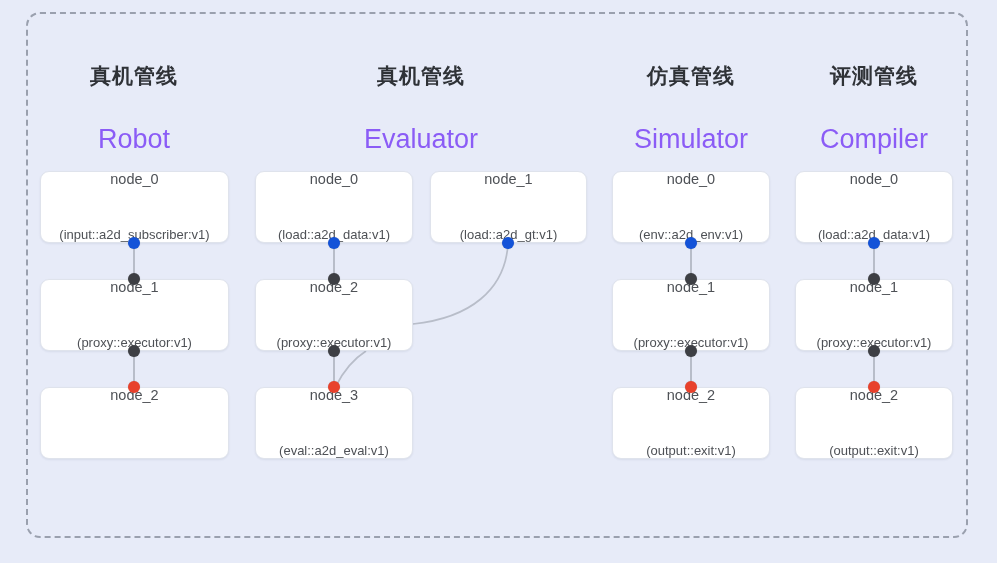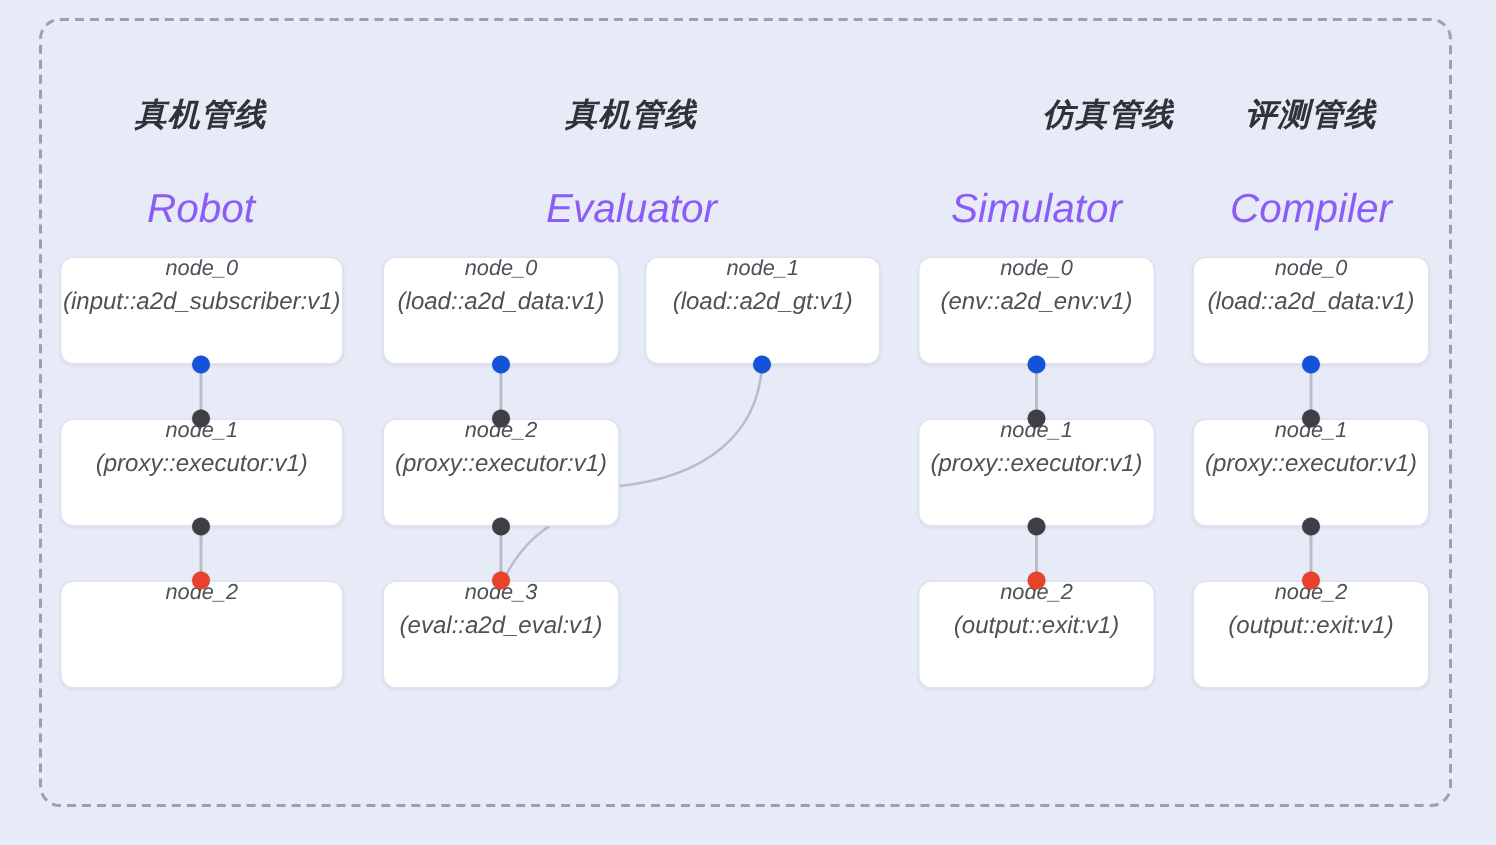--- a/index.html
+++ b/index.html
@@ -7,21 +7,20 @@
     padding: 0;
     background: #e7ebf8;
   }
   #canvas {
     position: relative;
     width: 997px;
     height: 563px;
     background: #e7ebf8;
     font-family: "Liberation Sans", "DejaVu Sans", sans-serif;
     overflow: hidden;
-    font-style: italic;
   }
   #dashed-frame {
     position: absolute;
     left: 26px;
     top: 12px;
     width: 942px;
     height: 526px;
     border: 2px dashed #9aa0ae;
     border-radius: 14px;
     box-sizing: border-box;
@@ -47,31 +46,31 @@
   .node {
     position: absolute;
     background: #ffffff;
     border: 1px solid #dfe3ec;
     border-radius: 9px;
     box-shadow: 0 1px 2px rgba(60,70,100,0.09);
     box-sizing: border-box;
     display: flex;
     flex-direction: column;
     align-items: center;
-    justify-content: flex-start;
+    justify-content: space-between;
     gap: 5px;
   }
   .node-title {
     font-size: 14.5px;
     color: #4e5156;
     line-height: 1.1;
     white-space: nowrap;
   }
   .node-sub {
-    font-size: 16px;
+    font-size: 13px;
     color: #4e5156;
     line-height: 1.1;
     white-space: nowrap;
   }
   .port {
     position: absolute;
     width: 12px;
     height: 12px;
     border-radius: 50%;
     transform: translate(-50%, -50%);
@@ -144,21 +143,21 @@
       </div>
       <div class="node" style="left: 255px; top: 387px; width: 158px; height: 72px;">
         <div class="node-title">node_3</div>
         <div class="node-sub">(eval::a2d_eval:v1)</div>
       </div>
       <div class="port port-out" style="left: 334px; top: 243px;"></div>
       <div class="port port-out" style="left: 508px; top: 243px;"></div>
       <div class="port port-in" style="left: 334px; top: 279px;"></div>
       <div class="port port-in" style="left: 334px; top: 351px;"></div>
       <div class="port port-term" style="left: 334px; top: 387px;"></div>
-      <div class="col-title-cn" style="left: 691px; top: 62px; margin-left: 48px;">仿真管线</div>
+      <div class="col-title-cn" style="left: 691px; top: 62px;">仿真管线</div>
       <div class="col-title-en" style="left: 691px; top: 124px;">Simulator</div>
       <div class="edge-line" style="left: 691px; top: 243px; height: 36px;"></div>
       <div class="edge-line" style="left: 691px; top: 351px; height: 36px;"></div>
       <div class="node" style="left: 612px; top: 171px; width: 158px; height: 72px;">
         <div class="node-title">node_0</div>
         <div class="node-sub">(env::a2d_env:v1)</div>
       </div>
       <div class="node" style="left: 612px; top: 279px; width: 158px; height: 72px;">
         <div class="node-title">node_1</div>
         <div class="node-sub">(proxy::executor:v1)</div>

